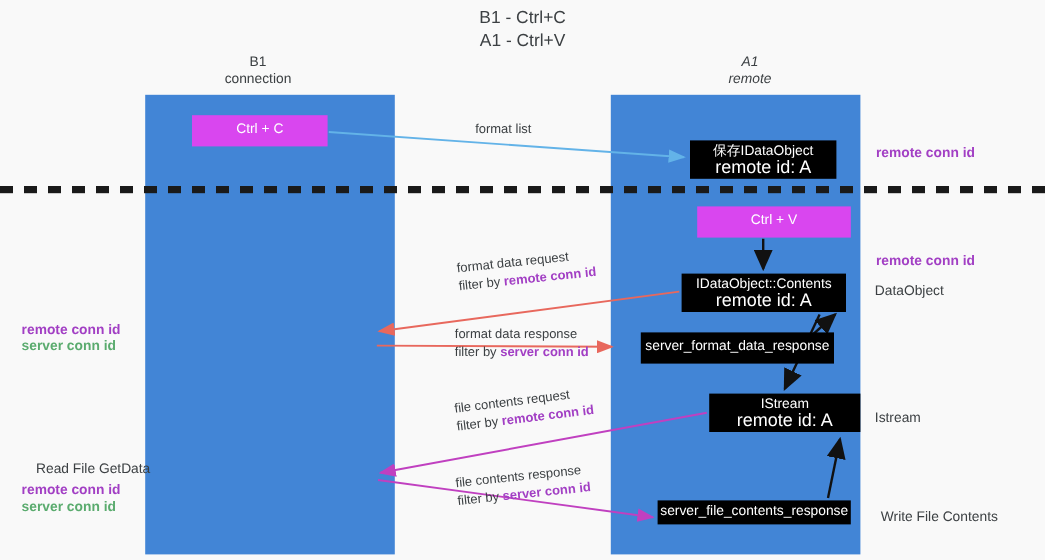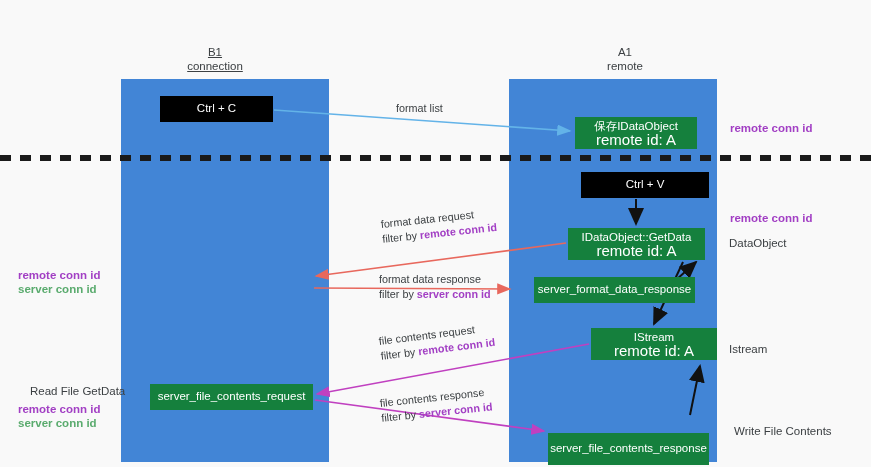--- a/index.html
+++ b/index.html
@@ -16,53 +16,53 @@
   
   .title{
     position:absolute;left:0;top:6px;width:871px;
     text-align:center;font-size:14.5px;line-height:19px;color:#3c4043;
   }
 
   
   .colhead{
     position:absolute;text-align:center;font-size:11.5px;line-height:13.5px;color:#3c4043;
   }
-  #head-b1{left:155px;top:46px;width:120px;text-decoration:underline;}
-  #head-a1{left:565px;top:46px;width:120px;}
+  #head-b1{left:155px;top:46px;width:120px;}
+  #head-a1{left:565px;top:46px;width:120px;font-style:italic;}
 
   
   .lane{position:absolute;background:#4285d6;}
   #lane-b1{left:121px;top:79px;width:208px;height:383px;}
   #lane-a1{left:509px;top:79px;width:208px;height:383px;}
 
   
   #divider{
     position:absolute;left:0;top:155px;width:871px;height:6px;
     background-image:repeating-linear-gradient(to right,#1a1a1a 0px,#1a1a1a 11px,transparent 11px,transparent 20px);
   }
 
   
   .box{
     position:absolute;box-sizing:border-box;
     display:flex;flex-direction:column;align-items:center;justify-content:center;
     color:#ffffff;font-size:11.5px;line-height:13.5px;text-align:center;
   }
-  .box.green{background:#000000;}
-  .box.orange{background:#15803d;}
+  .box.green{background:#d946ef;}
+  .box.orange{background:#000000;}
   .box .l2{font-size:15px;}
 
   #box-ctrlc{left:160px;top:96px;width:113px;height:26px;}
   #box-ctrlv{left:581px;top:172px;width:128px;height:26px;}
   #box-idataobject{left:575px;top:117px;width:122px;height:32px;}
   #box-getdata{left:568px;top:228px;width:137px;height:32px;}
   #box-istream{left:591px;top:328px;width:126px;height:32px;}
   #box-sfdreq{left:151px;top:268px;width:161px;height:26px;}
   #box-sfdresp{left:514px;top:277px;width:161px;height:26px;margin-left:20px;}
   #box-sfcreq{left:150px;top:384px;width:163px;height:26px;}
-  #box-sfcresp{left:548px;top:433px;width:161px;height:32px;align-items:center;}
+  #box-sfcresp{left:548px;top:417px;width:161px;height:20px;align-items:center;}
 
   
   .ann{position:absolute;font-size:11.5px;line-height:14px;}
   .ann .purple{color:#a23fc4;font-weight:bold;}
   .ann .green{color:#5aab6e;font-weight:bold;}
   .ann .plain{color:#3c4043;}
 
   #ann-r1{left:730px;top:121px;}
   #ann-r2{left:730px;top:211px;}
   #ann-r3{left:729px;top:236px;}
@@ -86,20 +86,24 @@
   #lbl-fcresp{left:379px;top:396px;transform:rotate(-6deg);transform-origin:left top;}
 
   
   #wires{position:absolute;left:0;top:0;width:871px;height:467px;pointer-events:none;}
 </style>
 </head>
 <body>
 
 <div class="stage">
 
+  <div class="title">
+    <div>B1 - Ctrl+C</div>
+    <div>A1 - Ctrl+V</div>
+  </div>
 
   <div class="colhead" id="head-b1">
     <div>B1</div>
     <div>connection</div>
   </div>
   <div class="colhead" id="head-a1">
     <div>A1</div>
     <div>remote</div>
   </div>
 
@@ -150,37 +154,34 @@
   <div class="box green" id="box-ctrlv">
     <span>Ctrl + V</span>
   </div>
 
   <div class="box orange" id="box-idataobject">
     <span>保存IDataObject</span>
     <span class="l2">remote id: A</span>
   </div>
 
   <div class="box orange" id="box-getdata">
-    <span>IDataObject::GetData</span>
+    <span>IDataObject::Contents</span>
     <span class="l2">remote id: A</span>
   </div>
 
   <div class="box orange" id="box-istream">
     <span>IStream</span>
     <span class="l2">remote id: A</span>
   </div>
 
 
   <div class="box orange" id="box-sfdresp">
     <span>server_format_data_response</span>
   </div>
 
-  <div class="box orange" id="box-sfcreq">
-    <span>server_file_contents_request</span>
-  </div>
 
   <div class="box orange" id="box-sfcresp">
     <span>server_file_contents_response</span>
   </div>
 
   <div class="edgelbl" id="lbl-formatlist">
     <span>format list</span>
   </div>
 
   <div class="edgelbl" id="lbl-fdreq">

